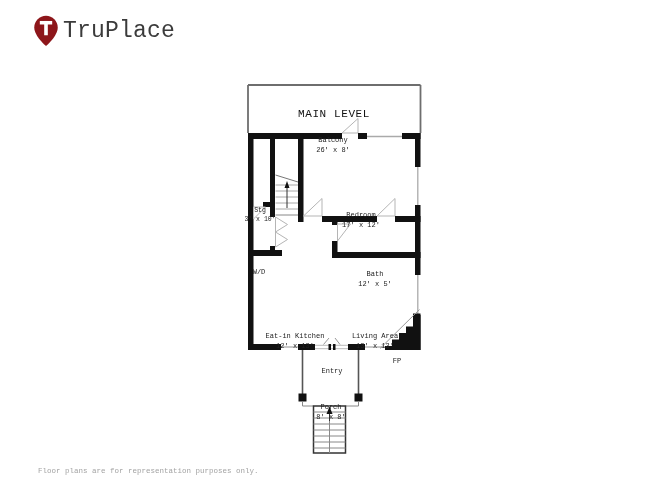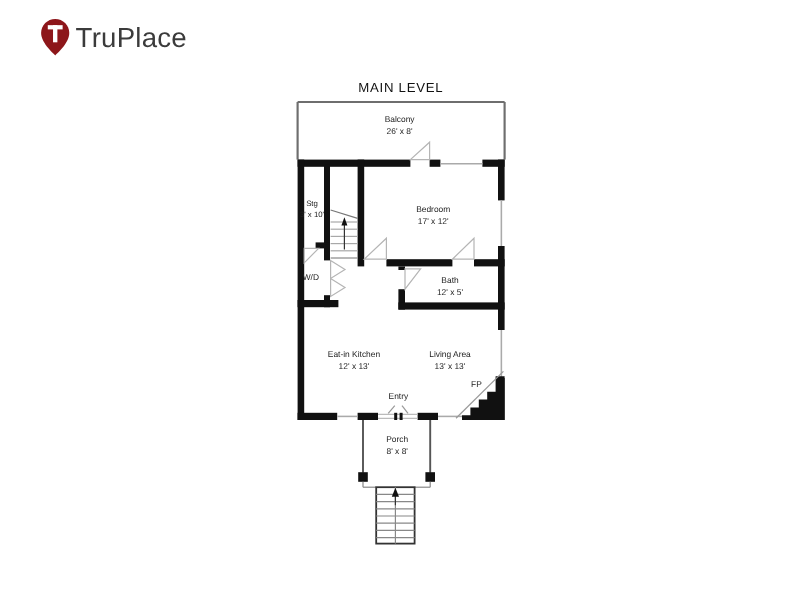--- a/index.html
+++ b/index.html
@@ -1,22 +1,22 @@
 <!DOCTYPE html>
 <html><head>
 <meta charset="utf-8">
 <style>
   html,body{margin:0;padding:0;background:#fff;}
   .page{position:relative;width:636px;height:500px;background:#ffffff;overflow:hidden;
-        font-family:Liberation Sans, sans-serif;}
+        font-family:Liberation Mono, monospace;}
   .brand-header{position:absolute;left:33px;top:15px;display:flex;align-items:center;gap:4px;}
   .brand-name{font-size:23px;color:#3b3b3b;letter-spacing:.2px;}
   .plan-svg{position:absolute;left:0;top:0;}
   .lbl{position:absolute;transform:translate(-50%,-50%);font-size:7px;line-height:1;
-       color:#222;white-space:nowrap;text-align:center;}
+       color:#222;white-space:nowrap;text-align:center;margin-top:40px;}
   .lbl.small{font-size:6.5px;}
   .lbl.title{font-size:11px;letter-spacing:.6px;color:#111;}
   .footer{position:absolute;left:38px;top:466px;font-size:7.5px;line-height:11px;color:#a3a3a3;}
 </style>
 </head>
 <body>
 
 <div class="page">
 
   <div class="brand-header">
@@ -169,15 +169,16 @@
   <div class="lbl" style="left:375px;top:306px;">13' x 13'</div>
 
   <div class="lbl" style="left:332px;top:331px;">Entry</div>
 
   <div class="lbl" style="left:397px;top:321px;">FP</div>
 
   <div class="lbl" style="left:331px;top:367px;">Porch</div>
   <div class="lbl" style="left:331px;top:377px;">8' x 8'</div>
 
   <div class="footer">
+    <div>Floor plans are for representation purposes only.</div>
   </div>
 
 </div>
 
 </body></html>

